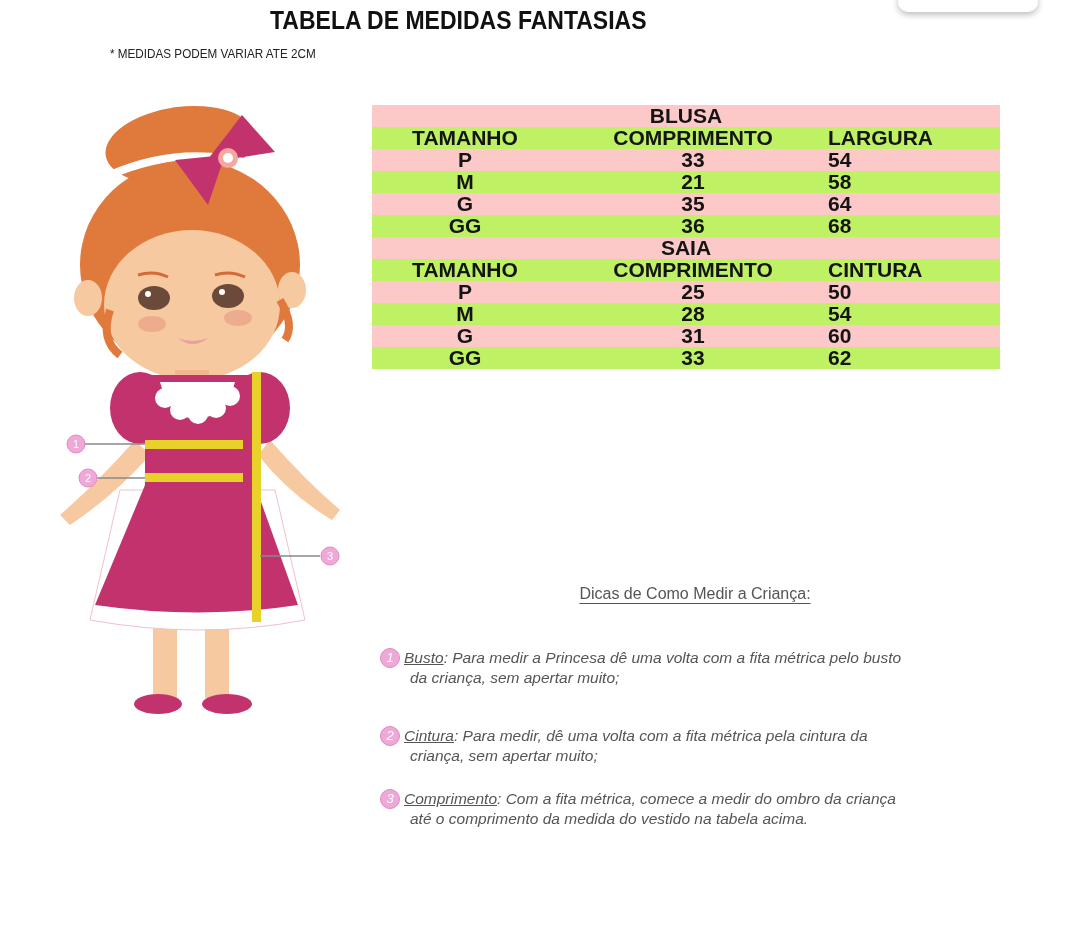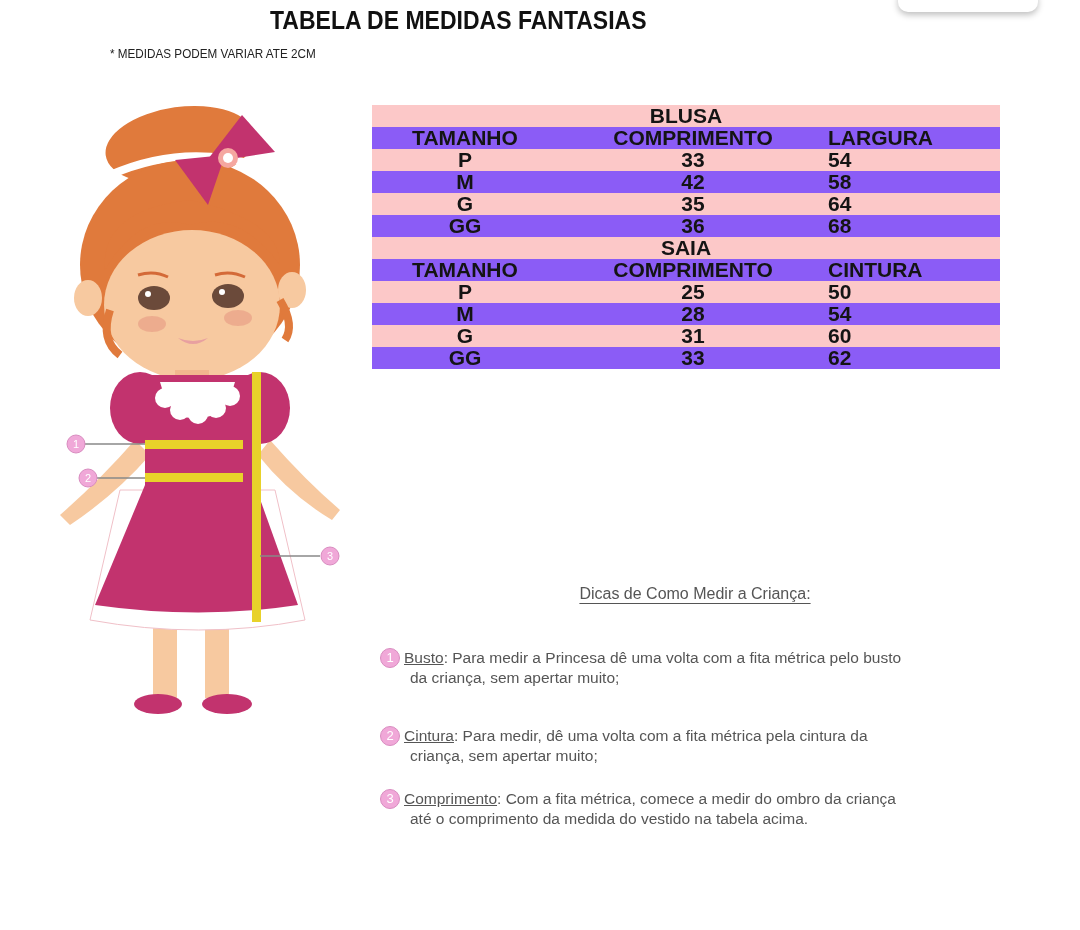--- a/index.html
+++ b/index.html
@@ -4,28 +4,28 @@
 <style>
   html,body{margin:0;padding:0;background:#ffffff;}
   body{width:1080px;height:930px;position:relative;overflow:hidden;font-family:"Liberation Sans",sans-serif;color:#111;}
   .title{position:absolute;left:270px;top:6px;font-family:"Liberation Sans",sans-serif;font-weight:bold;font-size:25px;letter-spacing:0px;color:#111;transform:scaleX(0.92);transform-origin:left top;}
   .note{position:absolute;left:110px;top:46px;font-size:13px;color:#222;transform:scaleX(0.9);transform-origin:left top;}
   .popup{position:absolute;left:898px;top:-12px;width:140px;height:24px;background:#fff;border-radius:10px;box-shadow:0 3px 6px rgba(0,0,0,0.25);}
   .girl{position:absolute;left:40px;top:100px;width:320px;height:630px;}
   .table{position:absolute;left:372px;top:105px;width:628px;}
   .row{display:flex;height:22px;align-items:center;font-weight:bold;font-size:21px;color:#141414;}
   .row.light{background:#fcc8c8;}
-  .row.dark{background:#8b5cf6;}
+  .row.dark{background:#bef264;}
   .row .c1{width:186px;text-align:center;}
   .row .c2{width:270px;text-align:center;}
   .row .c3{width:172px;}
   .row .full{width:100%;text-align:center;}
   .tips{position:absolute;left:370px;top:585px;width:660px;}
   .tips-title{text-align:center;font-size:16px;color:#555;text-decoration:underline;text-decoration-thickness:1px;text-underline-offset:4px;margin-left:-10px;}
-  .tip{position:absolute;left:10px;width:640px;font-size:15.5px;color:#555;line-height:19px;}
+  .tip{position:absolute;left:10px;width:640px;font-size:15.5px;color:#555;line-height:19px;font-style:italic;}
   .tip .num{display:inline-block;width:18px;height:18px;border-radius:50%;background:#f0a8d8;border:1px solid #d98cc0;color:#fff;font-size:13px;text-align:center;line-height:18px;margin-right:4px;vertical-align:top;}
   .tip .lbl{text-decoration:underline;}
   .tip .indent{padding-left:30px;display:block;}
 </style>
 </head>
 <body>
 
 <div class="popup"></div>
 
 <div class="title">TABELA DE MEDIDAS FANTASIAS</div>
@@ -119,21 +119,21 @@
     <div class="c2">COMPRIMENTO</div>
     <div class="c3">LARGURA</div>
   </div>
   <div class="row light">
     <div class="c1">P</div>
     <div class="c2">33</div>
     <div class="c3">54</div>
   </div>
   <div class="row dark">
     <div class="c1">M</div>
-    <div class="c2">42</div>
+    <div class="c2">21</div>
     <div class="c3">58</div>
   </div>
   <div class="row light">
     <div class="c1">G</div>
     <div class="c2">35</div>
     <div class="c3">64</div>
   </div>
   <div class="row dark">
     <div class="c1">GG</div>
     <div class="c2">36</div>

